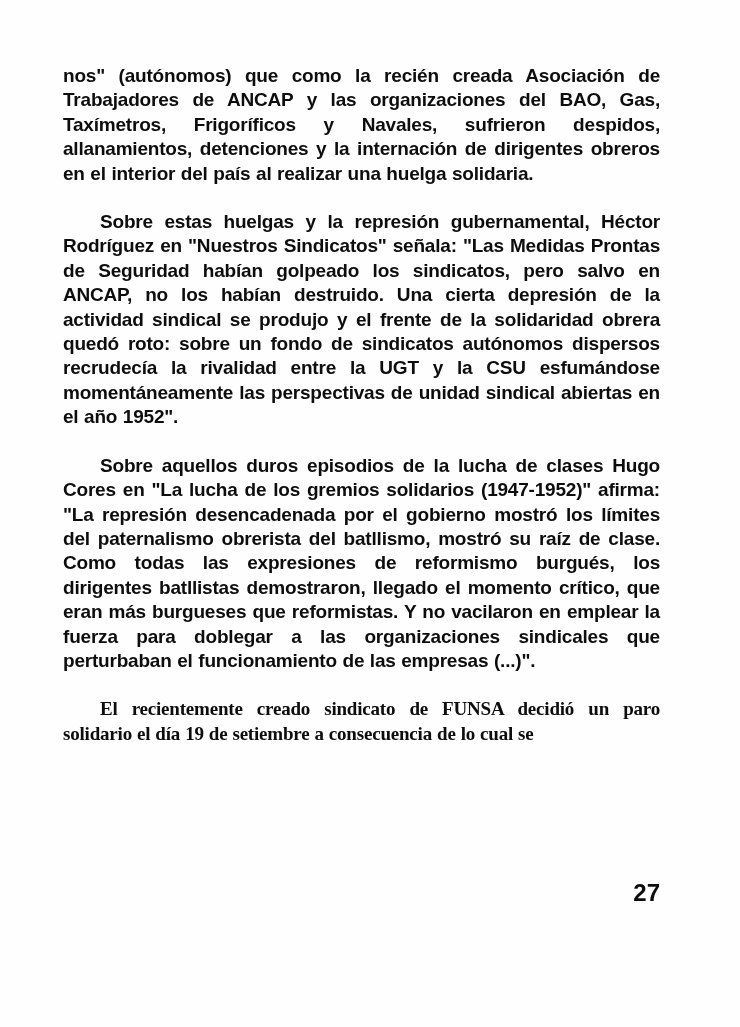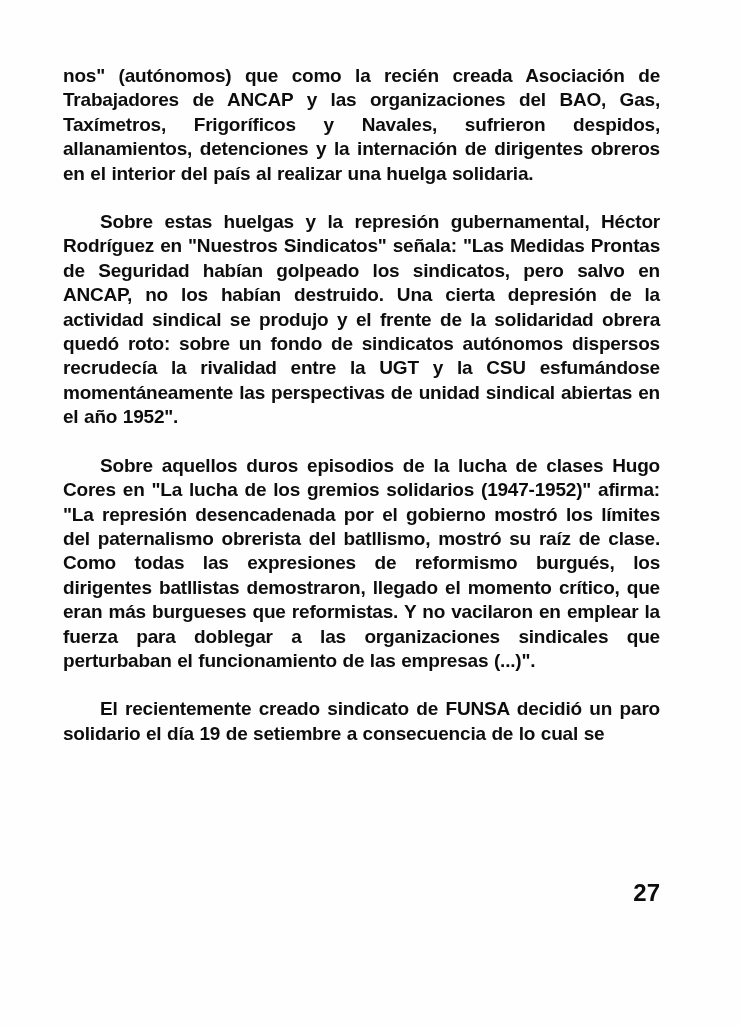--- a/index.html
+++ b/index.html
@@ -30,20 +30,21 @@
       letter-spacing: -0.2px;
       word-spacing: 0.5px;
       text-align: justify;
       color: #0d0d0d;
     }
     .para.indent {
       text-indent: 37px;
     }
     .para.last {
       margin-bottom: 12px;
+      font-family: Liberation Serif, serif;
     }
     .page-number {
       position: absolute;
       top: 879px;
       right: 80px;
       font-size: 24px;
       font-weight: 700;
       letter-spacing: 0px;
       color: #0d0d0d;
     }

